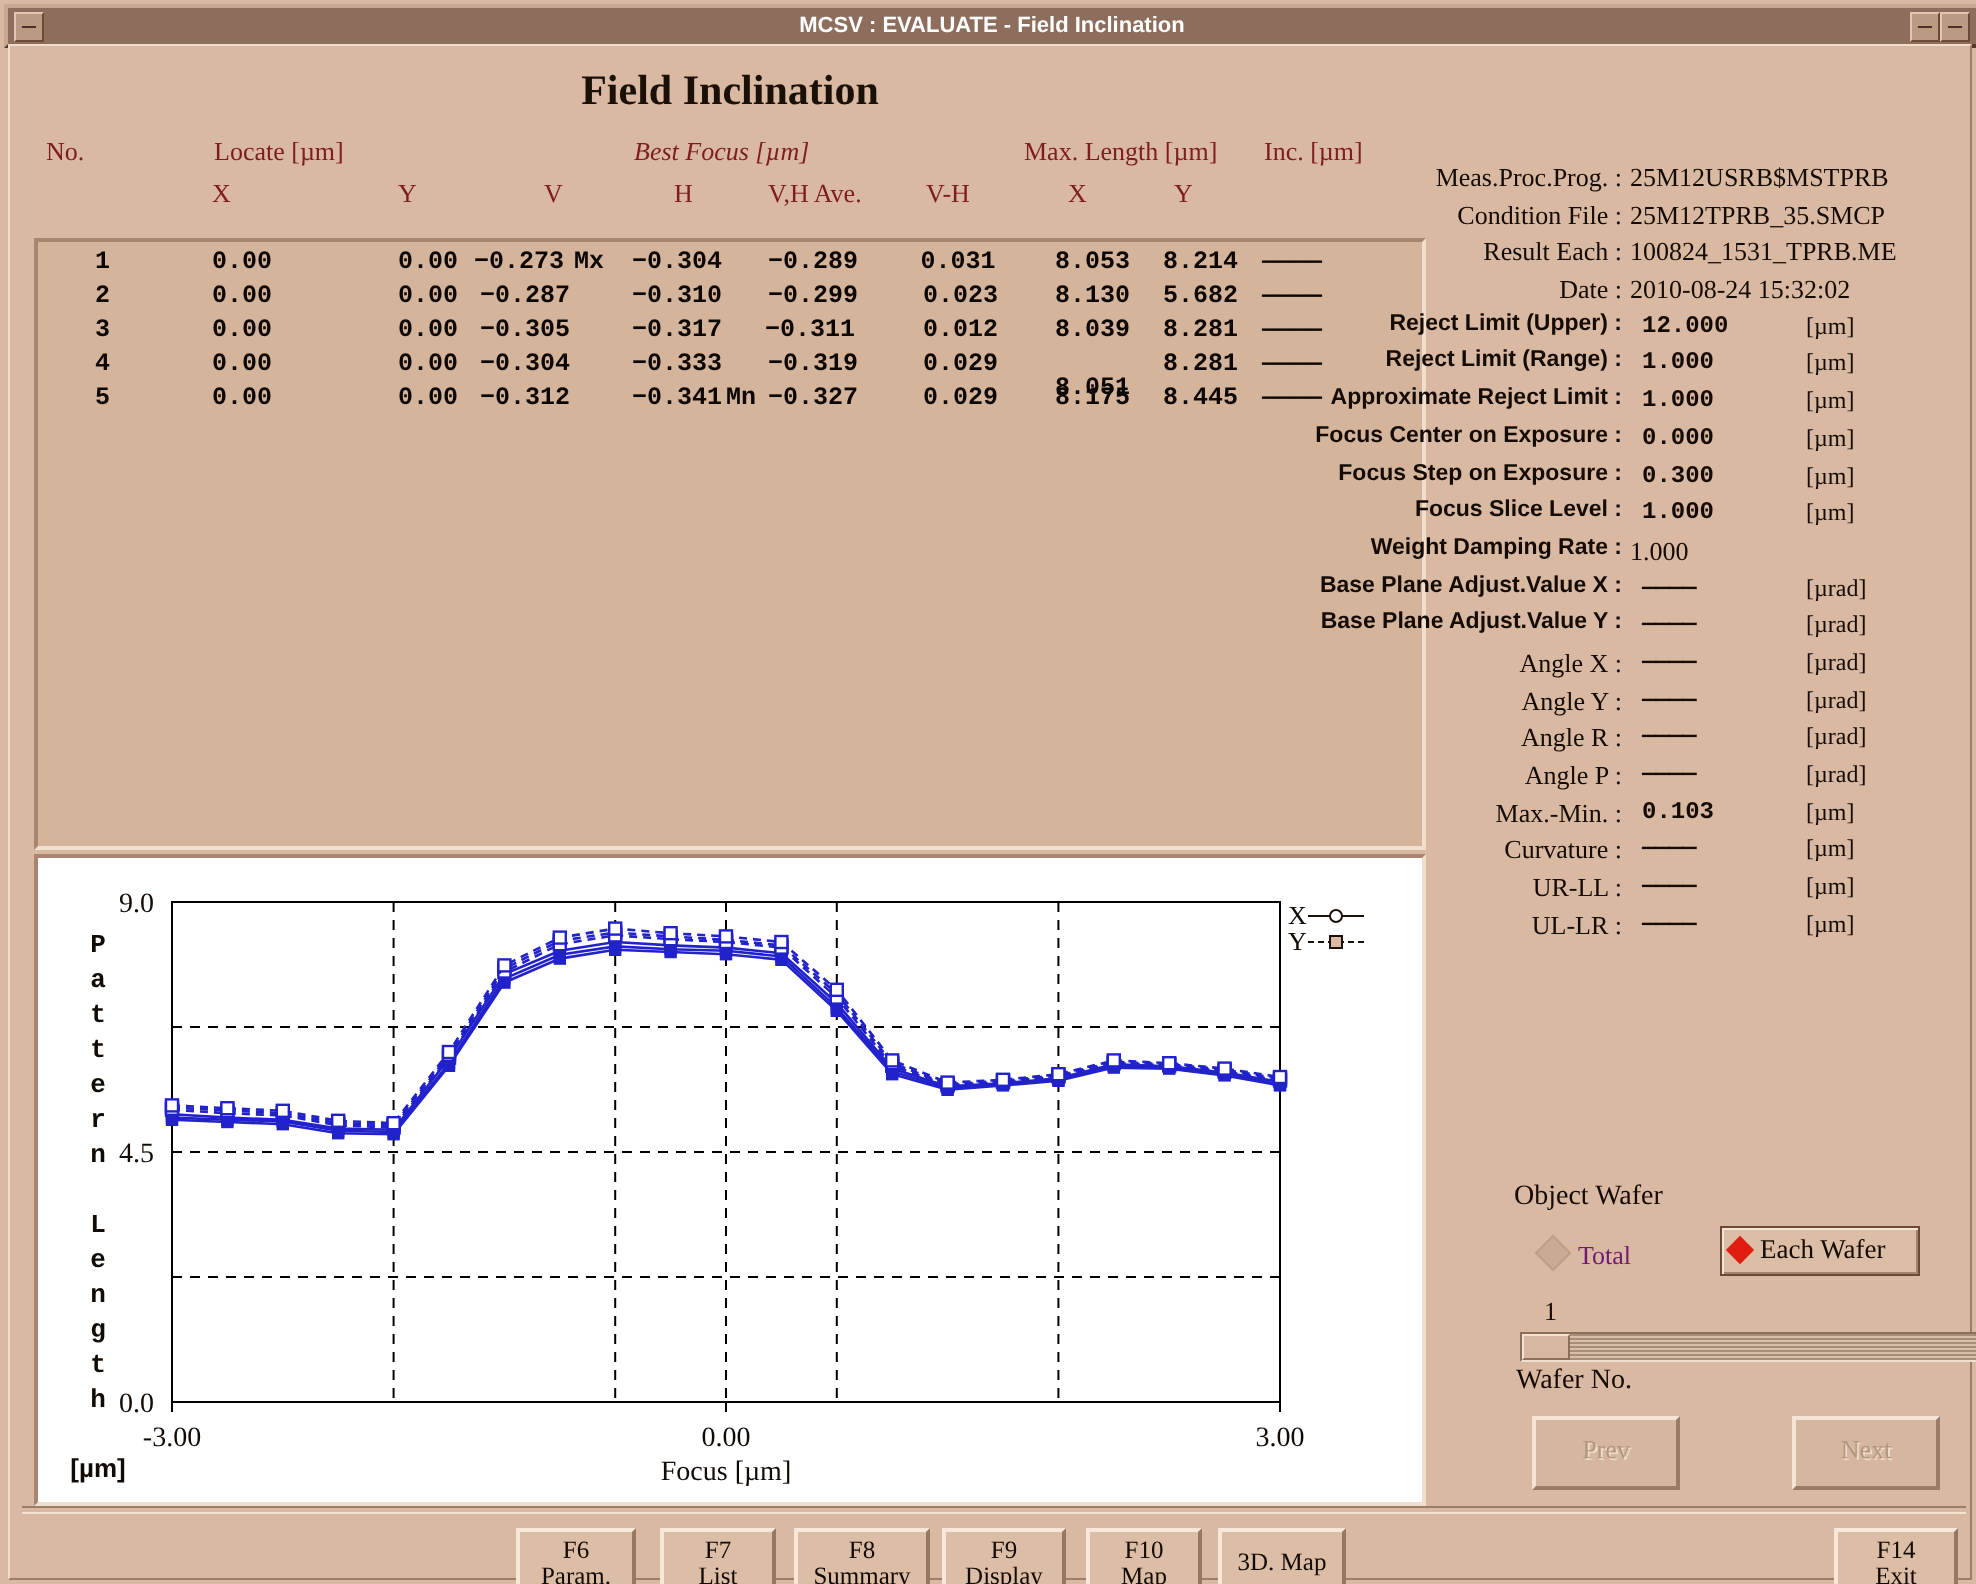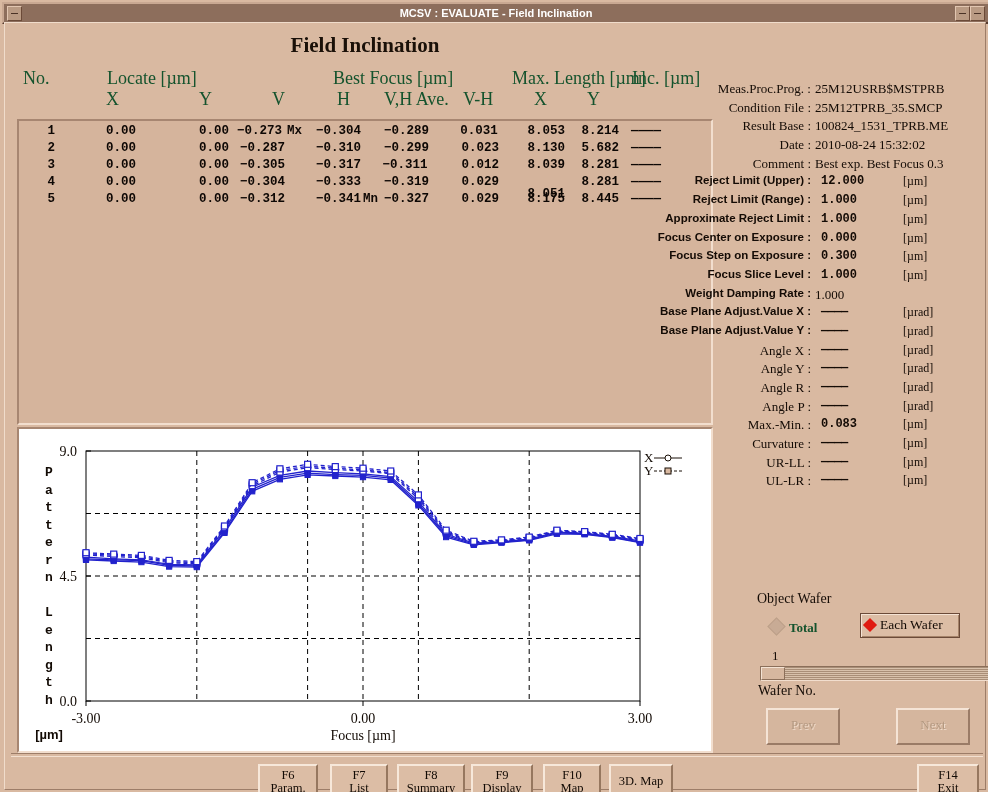--- a/index.html
+++ b/index.html
@@ -23,21 +23,21 @@
   .client{position:absolute;left:4px;top:22px;width:980px;height:766px;
     background:#d9b9a1;border-top:1px solid #f0dccb;border-left:1px solid #f0dccb;
     border-right:1px solid #9d7d68;border-bottom:1px solid #9d7d68;}
 
   
   .page-title{position:absolute;left:0;top:10px;width:720px;text-align:center;
     font-size:21px;font-weight:bold;color:#1a1008;font-family:"Liberation Serif",serif;}
 
   
   .tbl-wrap{position:absolute;left:12px;top:41px;width:690px;height:65px;}
-  .tbl-head{position:relative;width:100%;height:100%;font-size:18px;color:#14532d;}
+  .tbl-head{position:relative;width:100%;height:100%;font-size:13px;color:#7f1d1d;}
   .th{position:absolute;white-space:nowrap;}
 
   .tbl-panel{position:absolute;left:12px;top:96px;width:692px;height:302px;
     background:#d5b49c;
     border-top:2px solid #a78671;border-left:2px solid #a78671;
     border-right:2px solid #f2dece;border-bottom:2px solid #f2dece;}
   .tbl-rows{position:absolute;left:0;top:3px;width:100%;}
   .trow{position:relative;height:17px;font-family:"Liberation Mono",monospace;font-size:12.5px;color:#0d0704;font-weight:bold;}
   .cell{position:absolute;white-space:pre;}
 
@@ -53,21 +53,21 @@
 
   
   .graph-panel{position:absolute;left:12px;top:404px;width:692px;height:322px;background:#ffffff;
     border-top:2px solid #a78671;border-left:2px solid #a78671;
     border-right:2px solid #f2dece;border-bottom:2px solid #f2dece;}
   .graph-panel svg{display:block;}
 
   
   .ow{position:absolute;left:745px;top:568px;width:240px;}
   .ow-title{position:absolute;left:7px;top:0;font-size:14px;color:#140b05;}
-  .radio-total{position:absolute;left:20px;top:29px;font-size:13px;color:#14532d;white-space:nowrap;font-weight:bold;}
+  .radio-total{position:absolute;left:20px;top:29px;font-size:13px;color:#701a75;white-space:nowrap;}
   .radio-total .dia{display:inline-block;width:11px;height:11px;background:#c8ab95;
     transform:rotate(45deg);margin-right:6px;vertical-align:-1px;border:1px solid #bda089;}
   .radio-each{position:absolute;left:110px;top:22px;width:94px;height:23px;
     background:#dcbda5;border:1px solid #6b4a38;
     box-shadow:inset 1px 1px 0 #f5e3d4, inset -1px -1px 0 #a58369;
     font-size:13.5px;color:#140b05;line-height:22px;padding-left:4px;white-space:nowrap;}
   .radio-each .dia{display:inline-block;width:10px;height:10px;background:#e01b10;
     transform:rotate(45deg);margin-right:5px;vertical-align:-1px;}
   .wafer-no{position:absolute;left:22px;top:57px;font-size:13px;font-family:"Liberation Serif",serif;color:#140b05;}
   .scroll{position:absolute;left:10px;top:75px;width:228px;height:13px;
@@ -119,21 +119,21 @@
   </div>
 
   <div class="client">
 
     <div class="page-title">Field Inclination</div>
 
     <div class="tbl-wrap">
       <div class="tbl-head">
         <span class="th" style="left:6px;top:4px;">No.</span>
         <span class="th" style="left:90px;top:4px;">Locate [µm]</span>
-        <span class="th" style="left:316px;top:4px;">Best Focus [µm]</span>
+        <span class="th" style="left:300px;top:4px;font-style:italic;">Best Focus [µm]</span>
         <span class="th" style="left:495px;top:4px;">Max. Length [µm]</span>
         <span class="th" style="left:615px;top:4px;">Inc. [µm]</span>
 
         <span class="th" style="left:89px;top:25px;">X</span>
         <span class="th" style="left:182px;top:25px;">Y</span>
         <span class="th" style="left:255px;top:25px;">V</span>
         <span class="th" style="left:320px;top:25px;">H</span>
         <span class="th" style="left:367px;top:25px;">V,H Ave.</span>
         <span class="th" style="left:446px;top:25px;">V-H</span>
         <span class="th" style="left:517px;top:25px;">X</span>
@@ -219,32 +219,28 @@
     <div class="info" id="info-list">
         <div class="irow">
           <span class="ilab" style="right: 176px;">Meas.Proc.Prog. :</span>
           <span class="ival" style="left: 104px;">25M12USRB$MSTPRB</span>
         </div>
         <div class="irow">
           <span class="ilab" style="right: 176px;">Condition File :</span>
           <span class="ival" style="left: 104px;">25M12TPRB_35.SMCP</span>
         </div>
         <div class="irow">
-          <span class="ilab" style="right: 176px;">Result Base :</span>
+          <span class="ilab" style="right: 176px;">Result Each :</span>
           <span class="ival" style="left: 104px;">100824_1531_TPRB.ME</span>
         </div>
         <div class="irow">
           <span class="ilab" style="right: 176px;">Date :</span>
           <span class="ival" style="left: 104px;">2010-08-24 15:32:02</span>
         </div>
         <div class="irow">
-          <span class="ilab" style="right: 176px;">Comment :</span>
-          <span class="ival" style="left: 104px;">Best exp. Best Focus 0.3</span>
-        </div>
-        <div class="irow">
           <span class="ilab b" style="right: 176px;">Reject Limit (Upper) :</span>
           <span class="ival num">12.000</span>
           <span class="iunit">[µm]</span>
         </div>
         <div class="irow">
           <span class="ilab b" style="right: 176px;">Reject Limit (Range) :</span>
           <span class="ival num">1.000</span>
           <span class="iunit">[µm]</span>
         </div>
         <div class="irow">
@@ -296,21 +292,21 @@
           <span class="ival num dash">————</span>
           <span class="iunit">[µrad]</span>
         </div>
         <div class="irow">
           <span class="ilab" style="right: 176px;">Angle P :</span>
           <span class="ival num dash">————</span>
           <span class="iunit">[µrad]</span>
         </div>
         <div class="irow">
           <span class="ilab" style="right: 176px;">Max.-Min. :</span>
-          <span class="ival num">0.083</span>
+          <span class="ival num">0.103</span>
           <span class="iunit">[µm]</span>
         </div>
         <div class="irow">
           <span class="ilab" style="right: 176px;">Curvature :</span>
           <span class="ival num dash">————</span>
           <span class="iunit">[µm]</span>
         </div>
         <div class="irow">
           <span class="ilab" style="right: 176px;">UR-LL :</span>
           <span class="ival num dash">————</span>

